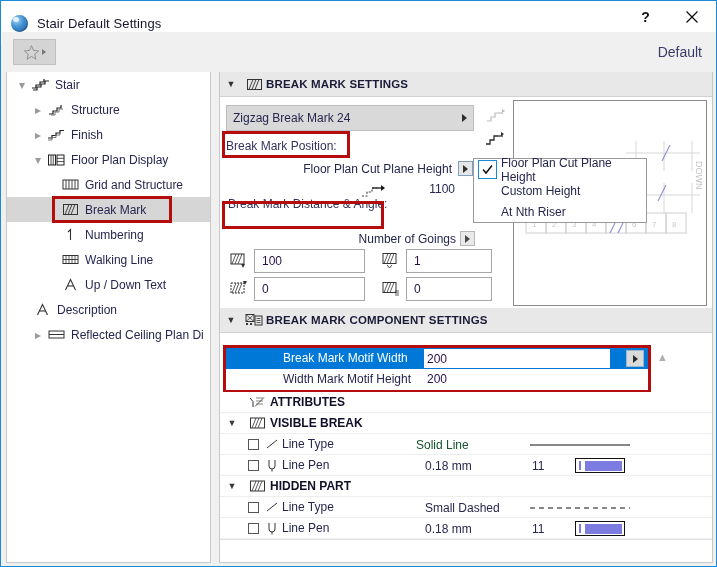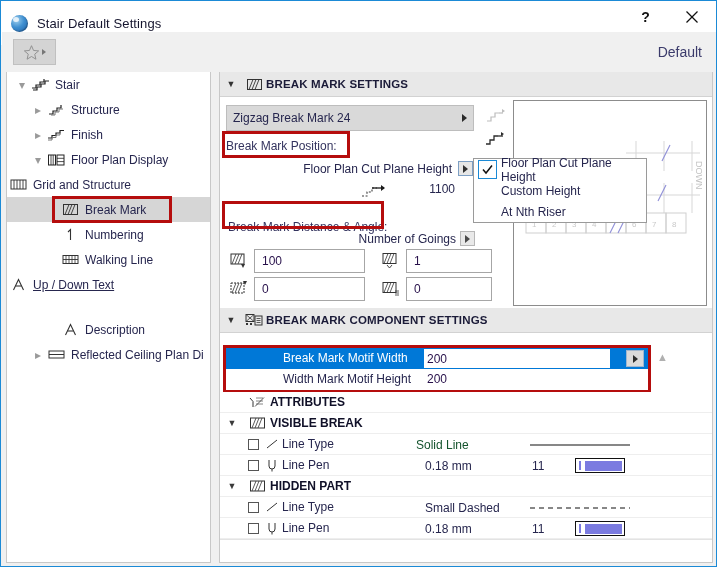--- a/index.html
+++ b/index.html
@@ -263,21 +263,21 @@
           <line x1="4" y1="2" x2="4" y2="12" stroke="#222" stroke-width=".8"></line>
           <line x1="6.2" y1="2" x2="6.2" y2="12" stroke="#222" stroke-width=".8"></line>
           <rect x="10" y="2" width="7" height="10" fill="none" stroke="#222" stroke-width="1"></rect>
           <line x1="10" y1="5.3" x2="17" y2="5.3" stroke="#222" stroke-width=".8"></line>
           <line x1="10" y1="8.6" x2="17" y2="8.6" stroke="#222" stroke-width=".8"></line>
         </svg>
       </span>
       <span>Floor Plan Display</span>
     </div>
 
-    <div class="tnode" style="">
+    <div class="tnode" style="padding-left:52px;">
       <span class="tico">
         <svg width="19" height="13" viewBox="0 0 19 13">
           <rect x="2" y="2" width="15" height="9" fill="none" stroke="#333" stroke-width="1"></rect>
           <line x1="5" y1="2" x2="5" y2="11" stroke="#333" stroke-width=".9"></line>
           <line x1="8" y1="2" x2="8" y2="11" stroke="#333" stroke-width=".9"></line>
           <line x1="11" y1="2" x2="11" y2="11" stroke="#333" stroke-width=".9"></line>
           <line x1="14" y1="2" x2="14" y2="11" stroke="#333" stroke-width=".9"></line>
         </svg>
       </span>
       <span>Grid and Structure</span>
@@ -312,31 +312,31 @@
           <line x1="5" y1="2.5" x2="5" y2="10.5" stroke="#333" stroke-width=".8"></line>
           <line x1="8" y1="2.5" x2="8" y2="10.5" stroke="#333" stroke-width=".8"></line>
           <line x1="11" y1="2.5" x2="11" y2="10.5" stroke="#333" stroke-width=".8"></line>
           <line x1="14" y1="2.5" x2="14" y2="10.5" stroke="#333" stroke-width=".8"></line>
           <line x1="2" y1="6.5" x2="17" y2="6.5" stroke="#333" stroke-width=".9"></line>
         </svg>
       </span>
       <span>Walking Line</span>
     </div>
 
-    <div class="tnode" style="text-decoration:underline;">
+    <div class="tnode" style="padding-left:52px;">
       <span class="tico">
         <svg width="15" height="15" viewBox="0 0 15 15">
           <path d="M2.5 13 L7.5 2.5 L12.5 13" fill="none" stroke="#333" stroke-width="1.1"></path>
           <line x1="4.6" y1="9" x2="10.4" y2="9" stroke="#333" stroke-width="1.1"></line>
         </svg>
       </span>
       <span>Up / Down Text</span>
     </div>
 
-    <div class="tnode" style="padding-left:52px;margin-top:20px;">
+    <div class="tnode" style="padding-left:24px;">
       <span class="tico">
         <svg width="15" height="15" viewBox="0 0 15 15">
           <path d="M2.5 13 L7.5 2.5 L12.5 13" fill="none" stroke="#333" stroke-width="1.1"></path>
           <line x1="4.6" y1="9" x2="10.4" y2="9" stroke="#333" stroke-width="1.1"></line>
         </svg>
       </span>
       <span>Description</span>
     </div>
 
     <div class="tnode" style="padding-left:24px;">
@@ -396,21 +396,21 @@
 
     <div class="ficon" style="left:135px; top:108px; width:40px;">
       <svg width="34" height="18" viewBox="0 0 34 18">
         <path d="M4 14 L9 14 L9 10 L14 10 L14 6 L19 6" fill="none" stroke="#3a3a3a" stroke-width="1.1" stroke-dasharray="2,1.6"></path>
         <line x1="14" y1="6" x2="26" y2="6" stroke="#1a1a1a" stroke-width="1.3"></line>
         <polygon points="23,3 27,6 23,9" fill="#1a1a1a"></polygon>
       </svg>
     </div>
     <div class="val-ro" style="left:180px; top:110px; width:55px;">1100</div>
 
-    <div style="position:absolute; left:8px; top:148px; font-size:12px; color:#33335e;">Break Mark Distance &amp; Angle:</div>
+    <div style="position:absolute; left:8px; top:125px; font-size:12px; color:#33335e;">Break Mark Distance &amp; Angle:</div>
     <div class="red-box" style="left:2px; top:129px; width:162px; height:28px;"></div>
 
     <div class="field-label" style="left:120px; top:160px; width:116px;">Number of Goings</div>
     <div class="sq-arrow plain" style="left:240px; top:159px;">
       <i></i>
     </div>
 
     <div class="ficon" style="left:8px; top:178px;">
       <svg width="22" height="18" viewBox="0 0 22 18">
         <rect x="2" y="2" width="13" height="10" fill="none" stroke="#333" stroke-width="1"></rect>

